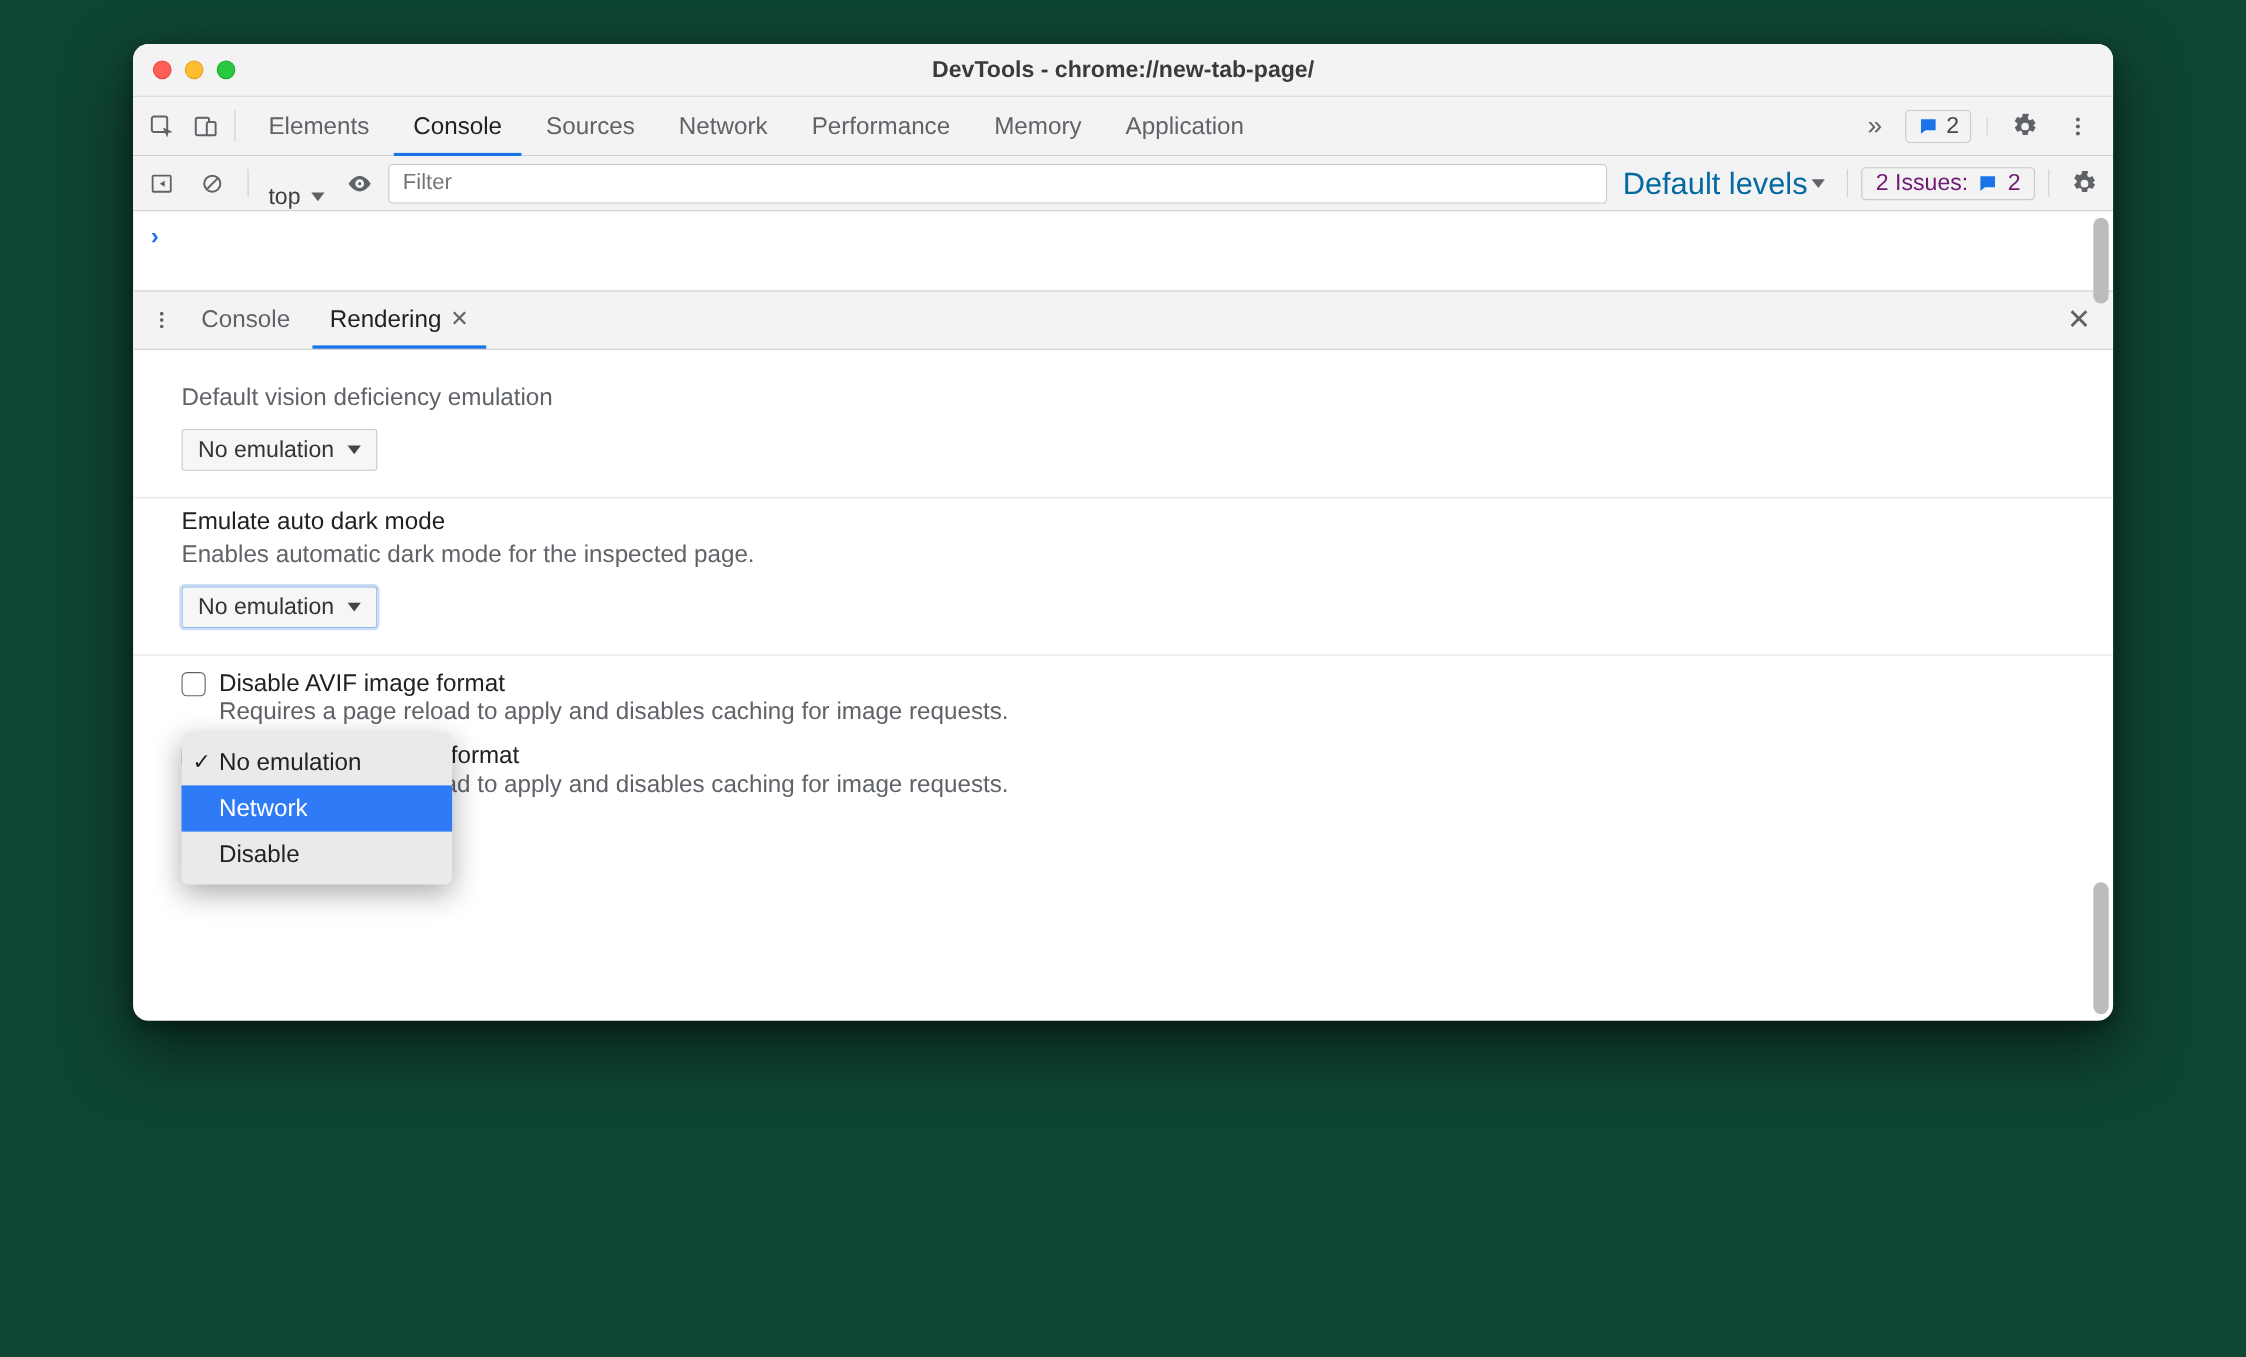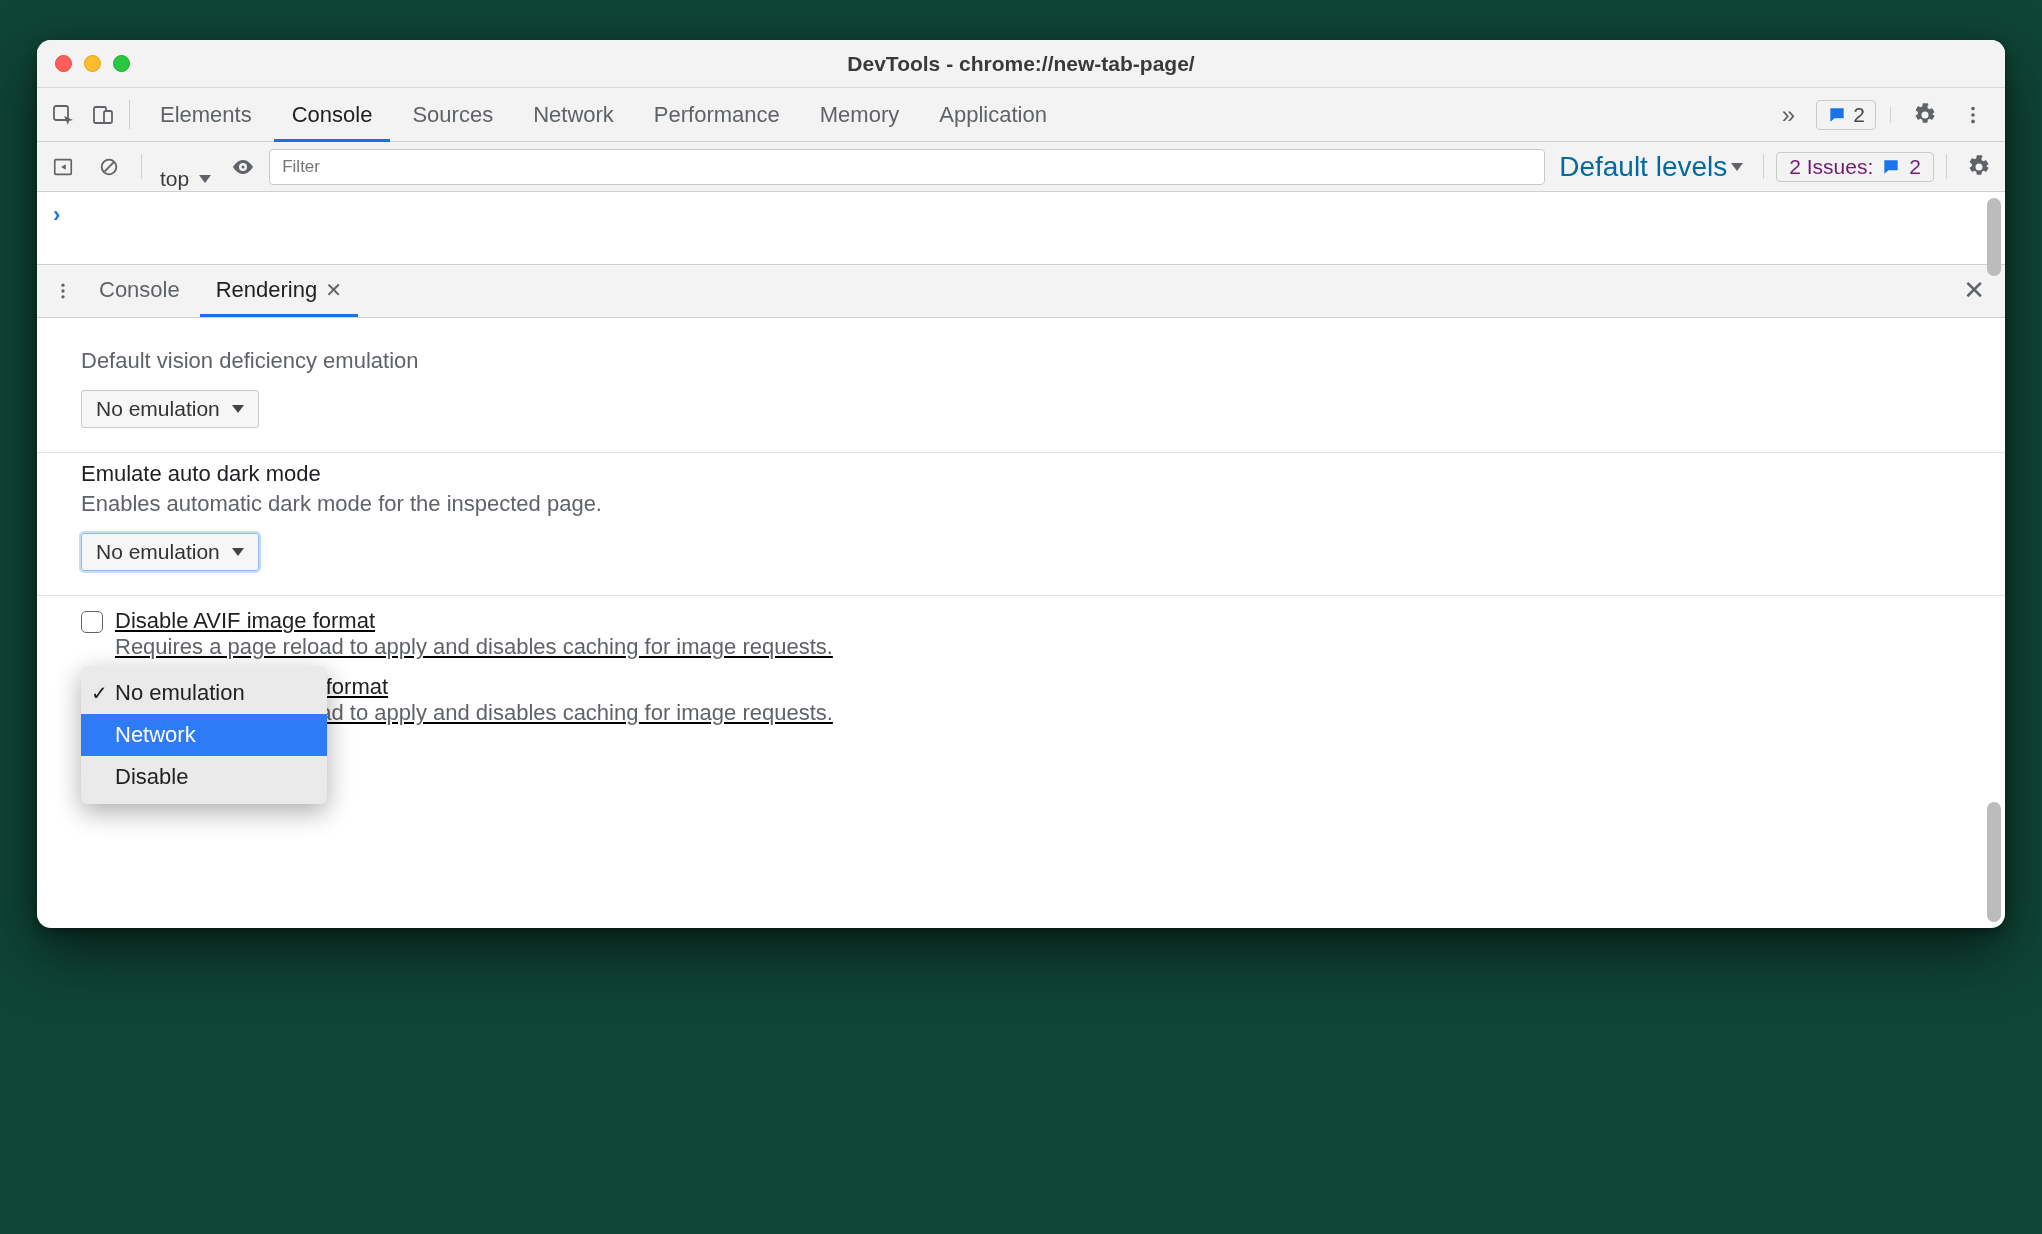--- a/index.html
+++ b/index.html
@@ -6,21 +6,21 @@
   html, body { height: 100%; }
   body {
     font-family: -apple-system, "Helvetica Neue", Arial, sans-serif;
     background: #0f4535;
     display: flex;
     align-items: flex-start;
     justify-content: center;
     padding: 40px 20px;
   }
   .window {
-    width: 1968px;
+    width: 1800px;
     background: #fff;
     border-radius: 14px;
     box-shadow: 0 24px 60px rgba(0,0,0,0.55), 0 4px 14px rgba(0,0,0,0.35);
     overflow: hidden;
     display: flex;
     flex-direction: column;
   }
 
   
   .titlebar {
@@ -84,21 +84,21 @@
     display:flex; align-items:center; background:#f3f3f3;
     padding: 0 6px; gap:6px;
   }
   .sel {
     display:flex; align-items:center; gap:6px;
     font-size:21px; color:#3c3c3c; padding:0 6px; cursor:pointer;margin-top:24px;
   }
   .tri { border-left:6px solid transparent; border-right:6px solid transparent; border-top:8px solid #5f6368; display:inline-block; margin-left:4px; }
   .filter {
     flex:1; height:36px; border:1px solid #c9c9c9; border-radius:4px;
-    background:#fff; font-size:17px; color:#888; padding:0 12px;
+    background:#fff; font-size:20px; color:#888; padding:0 12px;
     outline:none;
   }
   .levels { font-size:28px; color:#0369a1; padding:0 8px; cursor:pointer; display:flex; align-items:center; }
   .issues {
     display:flex; align-items:center; gap:8px;
     border:1px solid #c9c9c9; border-radius:4px;
     padding:2px 12px; font-size:21px; color:#701a75;
   }
   .issues svg { color:#1a73e8; }
 
@@ -139,21 +139,21 @@
   .select {
     display:inline-flex; align-items:center; gap:8px;
     border:1px solid #c9c9c9; background:#f6f6f6;
     padding:6px 14px; font-size:21px; color:#333; cursor:pointer;
     border-radius:3px;
   }
   .select.focused {
     border:1px solid #8fb9ea; outline:2px solid #c9dcf1; outline-offset:0;
   }
   .select .tri { border-top-color:#444; }
-  .check-row { display:flex; align-items:flex-start; gap:12px; margin-top:4px;text-decoration:underline; }
+  .check-row { display:flex; align-items:flex-start; gap:12px; margin-top:4px; }
   .checkbox { width:22px; height:22px; border:1.5px solid #5f6368; border-radius:5px; flex-shrink:0; margin-top:3px; cursor:pointer; }
   .check-text .t { font-size:22px; color:#202124; }
   .check-text .d { font-size:22px; color:#5f6368; }
 
   
   .popup {
     position:absolute;
     left:44px; top:348px;
     width:246px;
     background:#eaeaea;

